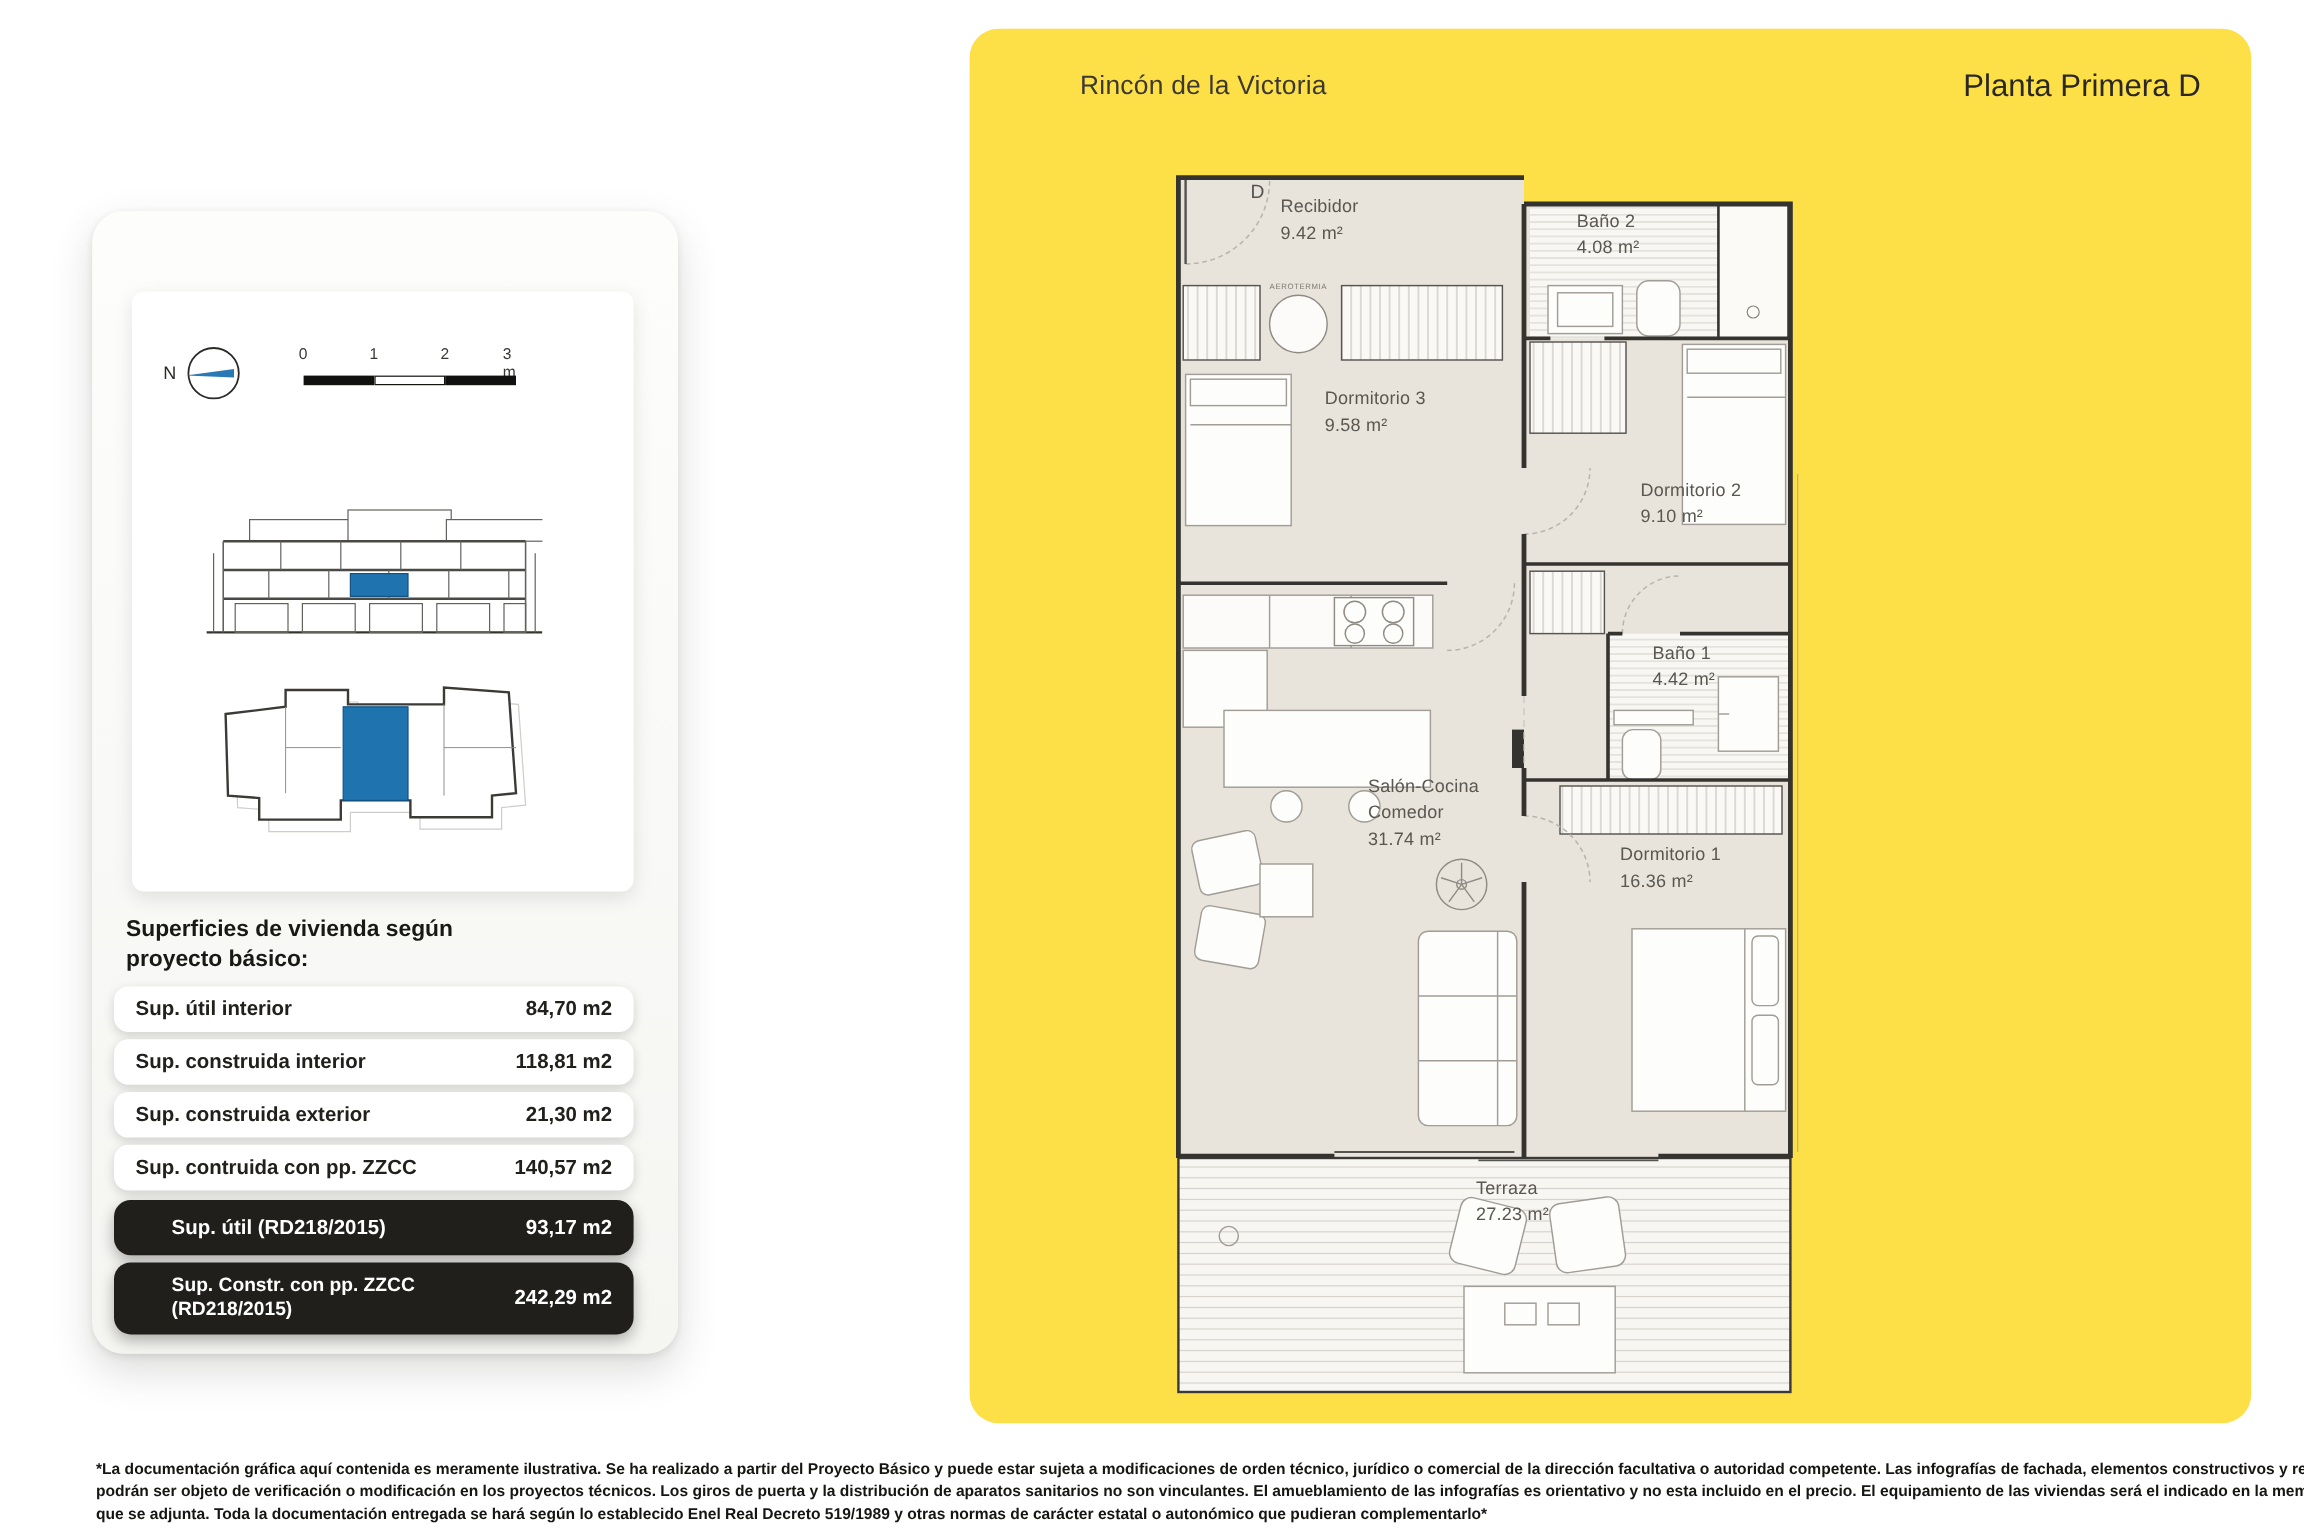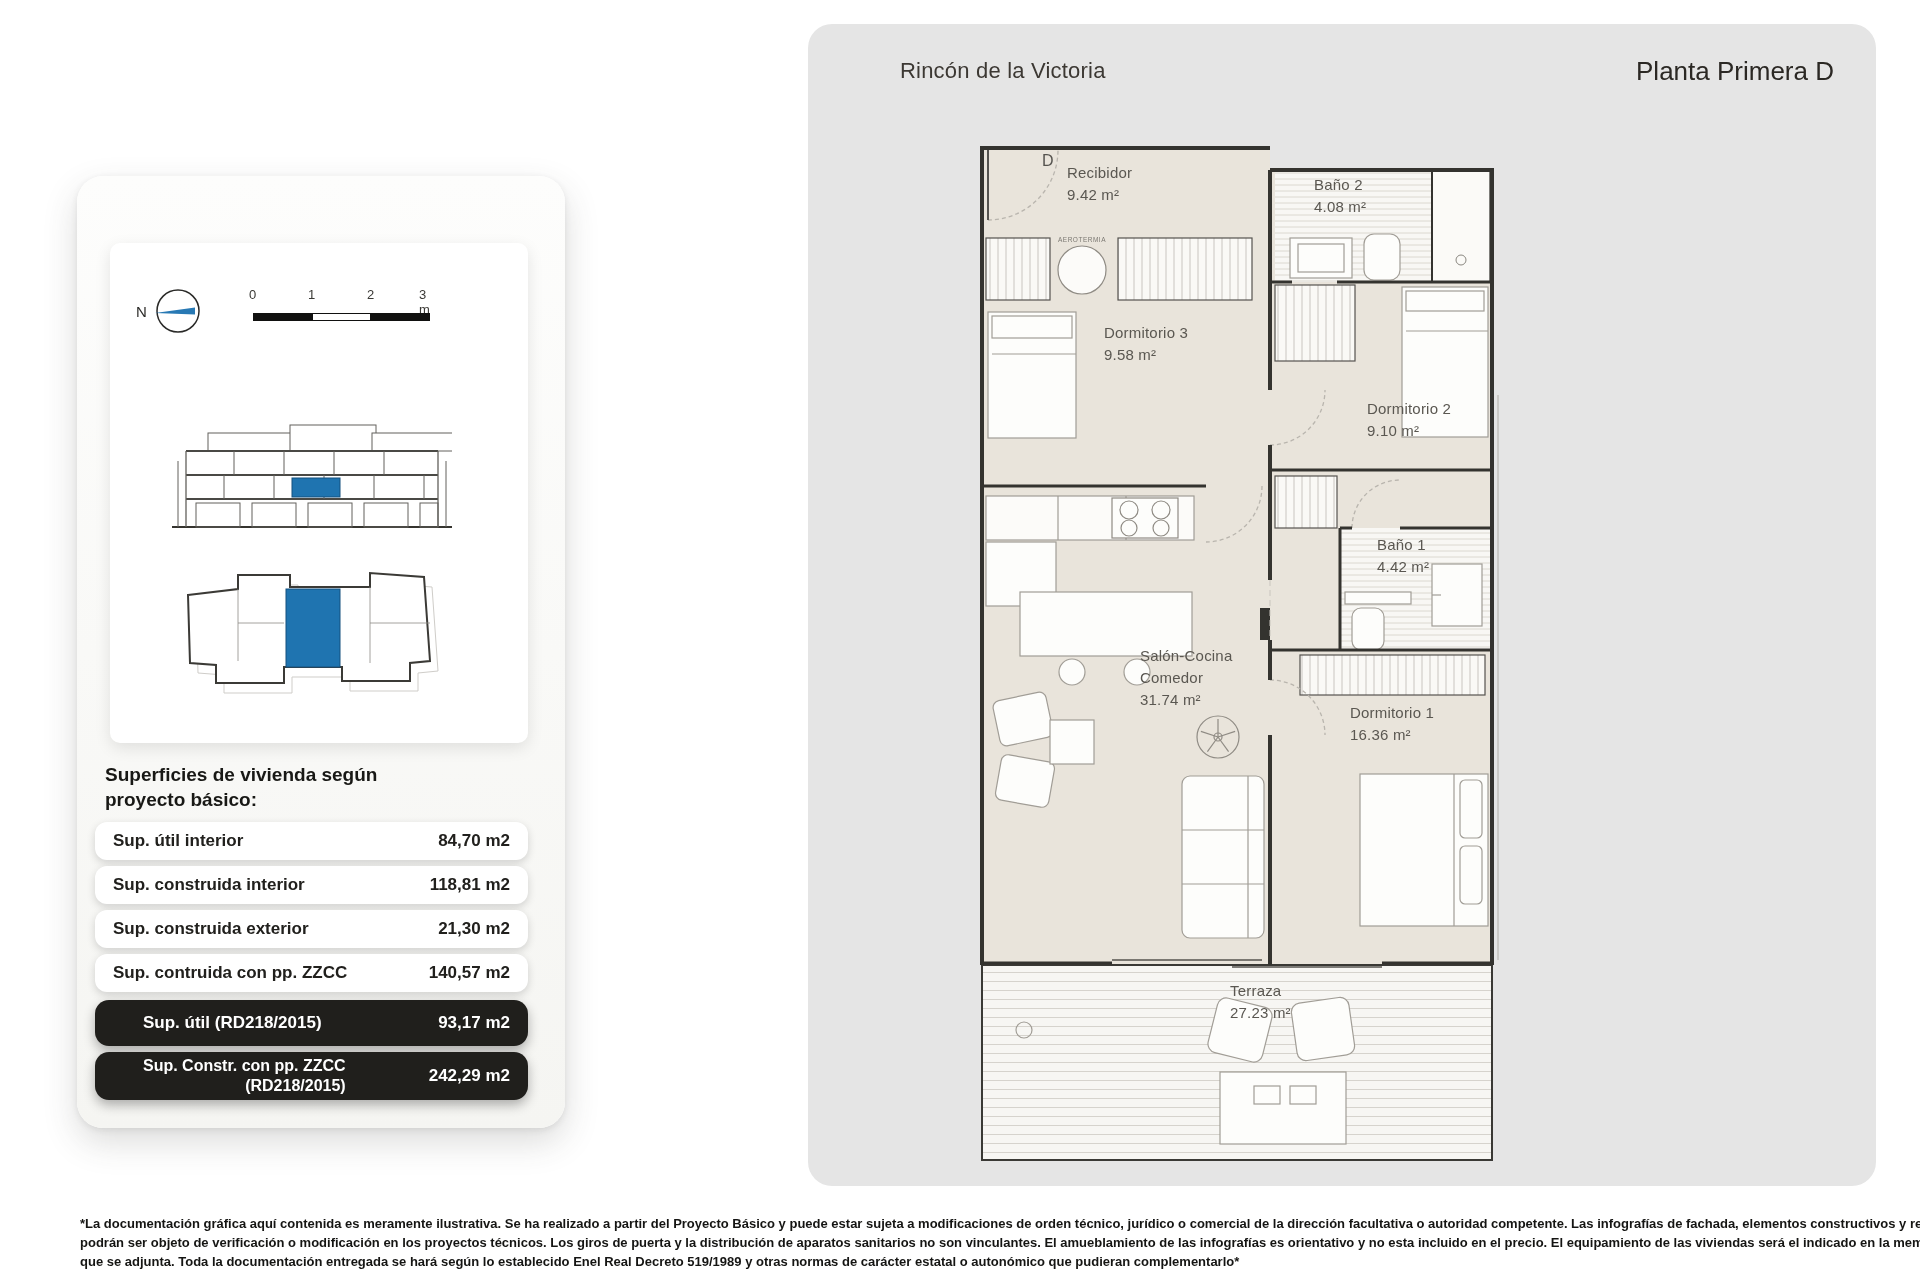--- a/index.html
+++ b/index.html
@@ -1,21 +1,21 @@
 <!DOCTYPE html>
 <html><head>
 <meta charset="utf-8">
 <style>
   html,body{margin:0;padding:0;background:#ffffff;width:1920px;height:1280px;overflow:hidden;
     font-family:"Liberation Sans", sans-serif; -webkit-font-smoothing:antialiased;}
   .page{position:relative;width:1920px;height:1280px;background:#ffffff;}
 
   
   .plan-panel{position:absolute;left:808px;top:24px;width:1068px;height:1162px;
-    background:#e5e5e5;border-radius:24px;}
+    background:#fde047;border-radius:24px;}
   .project-title{position:absolute;left:92px;top:34px;font-size:22px;color:#3c3833;letter-spacing:.2px;}
   .plan-title{position:absolute;right:42px;top:32px;font-size:26px;font-weight:500;color:#2b2824;}
 
   
   .floorplan{position:absolute;left:154px;top:116px;width:540px;height:1040px;}
   .floorplan svg{position:absolute;left:0;top:0;}
   .room-label{position:absolute;color:#5a5751;font-size:15px;line-height:22px;letter-spacing:.2px;}
   .room-label span{display:block;}
   .unit-letter{position:absolute;left:80px;top:12px;font-size:16px;color:#55534f;}
   .tiny-label{position:absolute;left:88px;top:96px;width:64px;text-align:center;
@@ -39,21 +39,21 @@
   .plankey-svg{position:absolute;left:64px;top:318px;}
 
   .surfaces-title{position:absolute;left:28px;top:586px;font-size:19px;font-weight:700;
     color:#181815;line-height:25px;}
   .surfaces-title span{display:block;}
   .pill{position:absolute;left:18px;width:433px;height:38px;background:#ffffff;border-radius:12px;
     box-shadow:0 3px 9px rgba(0,0,0,.16);display:flex;align-items:center;justify-content:space-between;
     padding:0 18px;box-sizing:border-box;font-size:17px;font-weight:700;color:#21201d;}
   .pill.dark{background:#201f1c;color:#ffffff;border-radius:14px;height:46px;
     box-shadow:0 5px 12px rgba(0,0,0,.30);padding-left:48px;}
-  .pill.dark.tall{height:48px;text-align:right;}
+  .pill.dark.tall{height:60px;}
   .pill .lbl2 span{display:block;font-size:16px;line-height:20px;}
   .pill .val{white-space:nowrap;}
 
   
   .disclaimer{position:absolute;left:80px;top:1214px;font-size:13px;font-weight:700;color:#151513;
     line-height:19px;white-space:nowrap;}
   .disclaimer div{white-space:nowrap;}
 </style>
 </head>
 <body>

